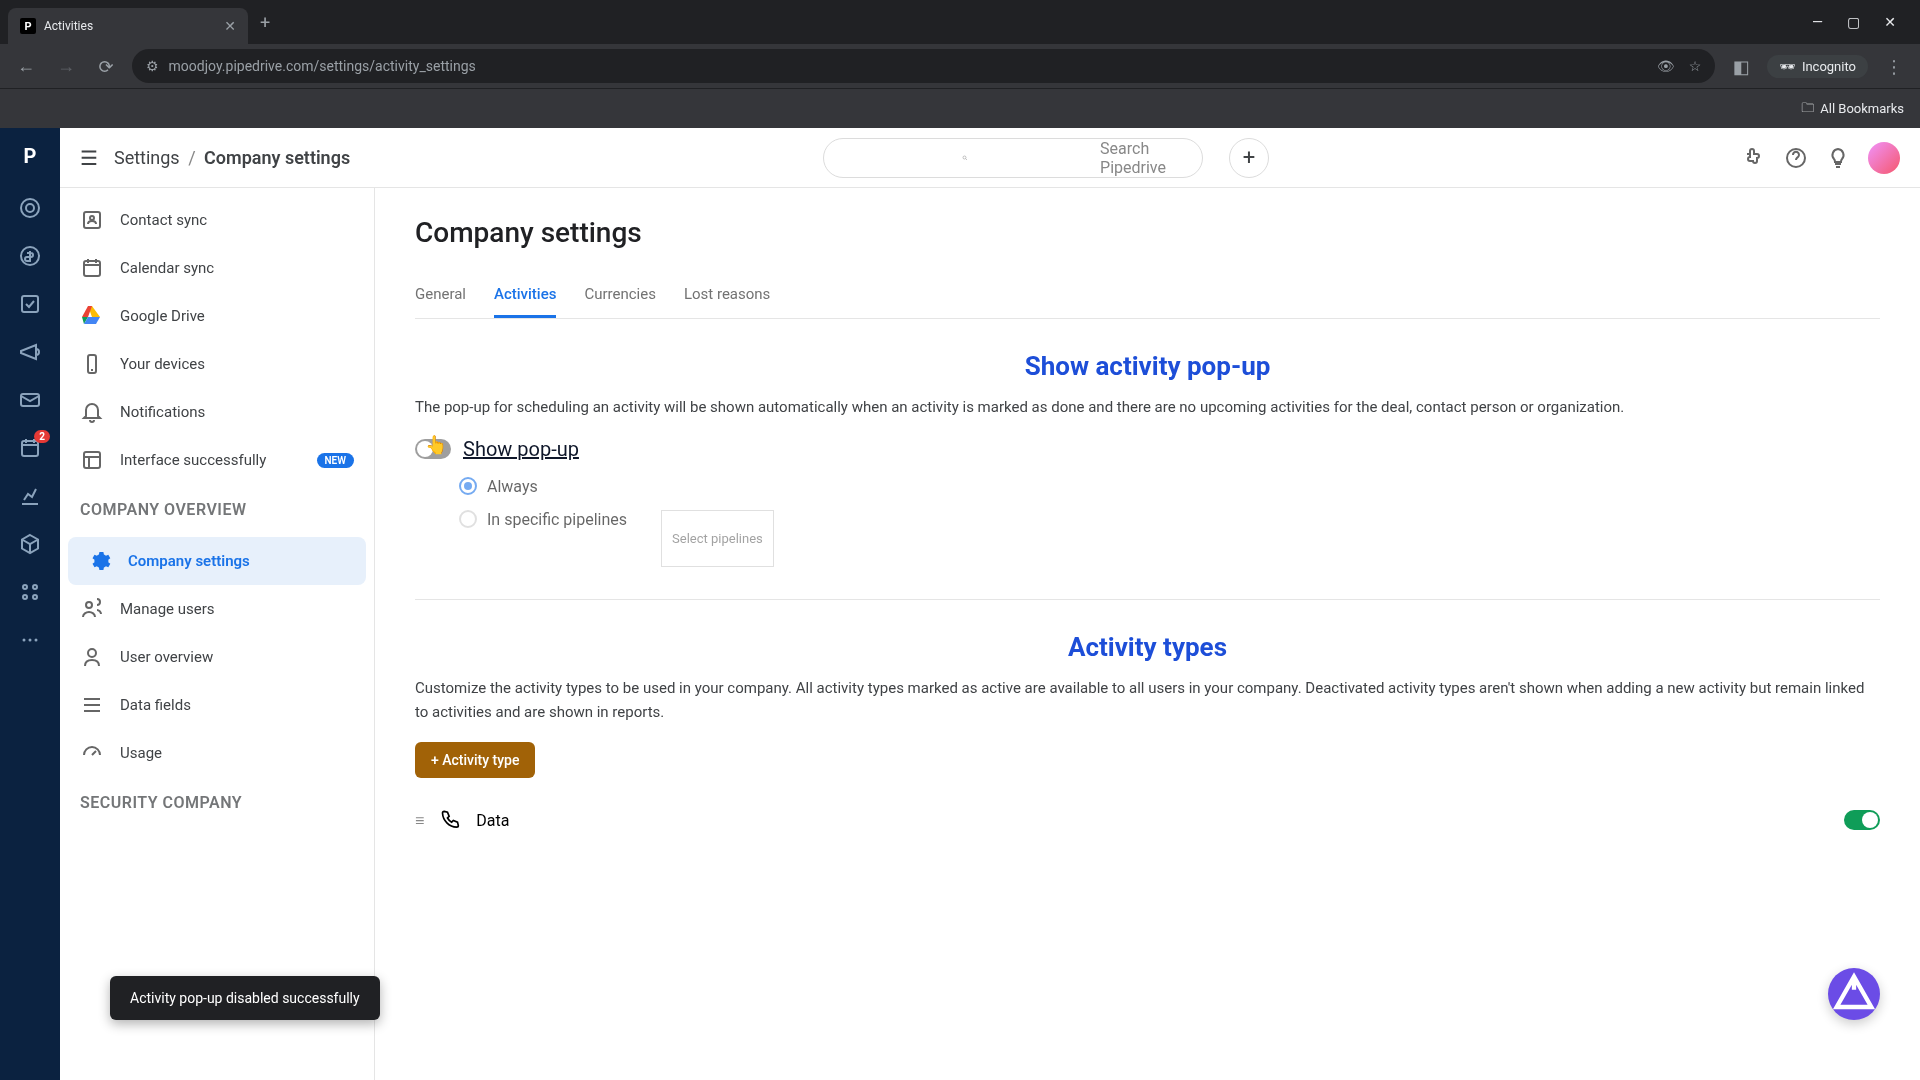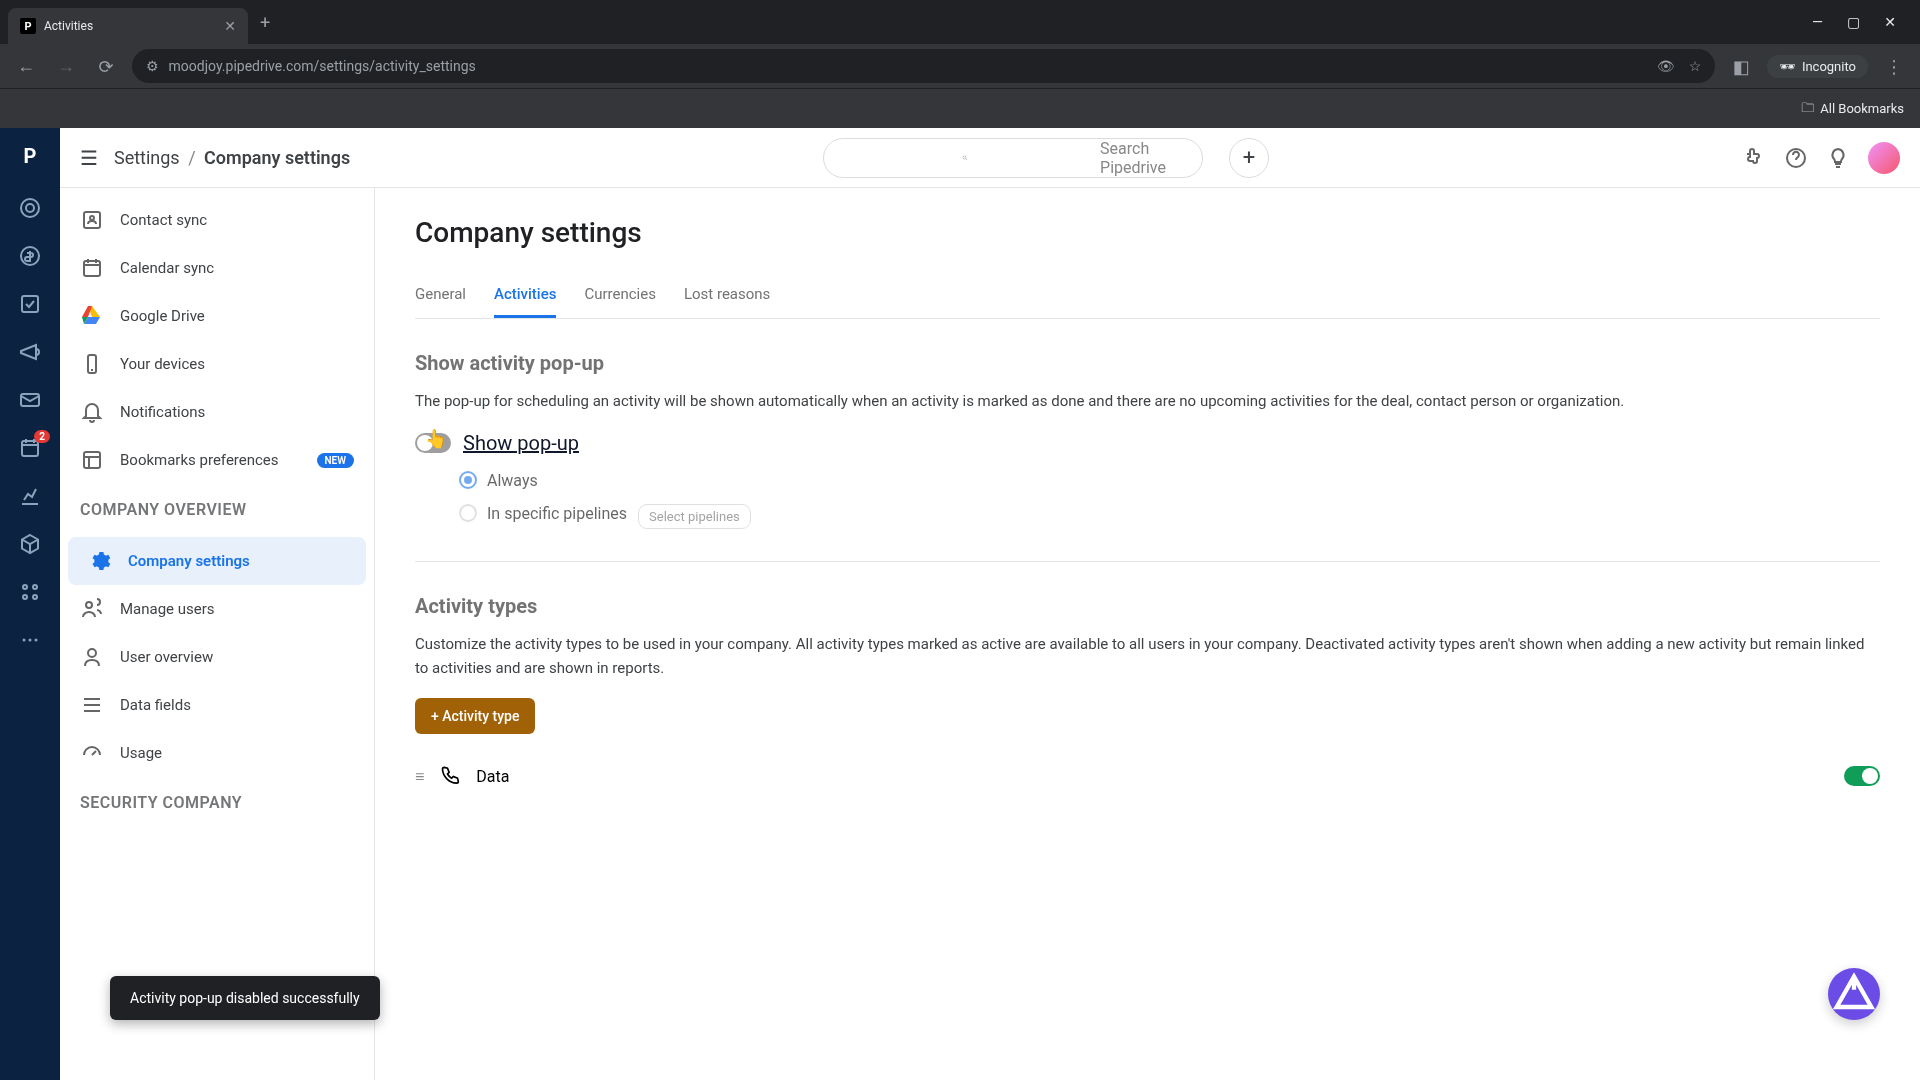--- a/index.html
+++ b/index.html
@@ -52,36 +52,36 @@
 .sidebar-section { padding: 16px 20px 18px; font-size: 16px; font-weight: 600; color: #747678; letter-spacing: 0.5px; }
 .new-badge { background: #1a73e8; color: #fff; font-size: 10px; font-weight: 600; padding: 2px 8px; border-radius: 10px; margin-left: auto; }
 .gdrive-icon { width: 20px; height: 20px; }
 
 .page { flex: 1; padding: 28px 40px; overflow-y: auto; position: relative; }
 .page-title { font-size: 28px; font-weight: 500; color: #202124; margin-bottom: 24px; }
 .tabs { display: flex; gap: 28px; border-bottom: 1px solid #e5e5e5; margin-bottom: 32px; }
 .tab-item { padding: 12px 0; font-size: 15px; color: #737373; cursor: pointer; }
 .tab-item.active { color: #1a73e8; border-bottom: 3px solid #1a73e8; font-weight: 500; }
 
-.section-title { font-size: 20px; color: #737373; margin-bottom: 14px; }
+.section-title { font-size: 26px; color: #1d4ed8; margin-bottom: 14px; text-align: center; }
 .section-desc { font-size: 15px; color: #404346; line-height: 1.6; margin-bottom: 18px; }
 .toggle-row { display: flex; align-items: center; gap: 12px; margin-bottom: 16px; }
 .toggle { width: 36px; height: 20px; background: #9e9e9e; border-radius: 10px; position: relative; cursor: pointer; }
 .toggle::after { content: ''; position: absolute; width: 16px; height: 16px; background: #fff; border-radius: 50%; top: 2px; left: 2px; }
 .toggle.on { background: #0f9d58; }
 .toggle.on::after { left: 18px; }
 .toggle-label { font-size: 20px; color: #0f172a; text-decoration: underline; }
 .cursor-pointer { position: absolute; left: 10px; top: -3px; font-size: 18px; pointer-events: none; }
 
 .radio-group { margin-left: 44px; display: flex; flex-direction: column; gap: 14px; opacity: 0.6; }
 .radio-row { display: flex; align-items: flex-start; gap: 10px; }
 .radio { width: 18px; height: 18px; border: 2px solid #1a73e8; border-radius: 50%; position: relative; }
 .radio.checked::after { content: ''; position: absolute; width: 8px; height: 8px; background: #1a73e8; border-radius: 50%; top: 3px; left: 3px; }
 .radio.unchecked { border-color: #ccc; }
-.select-link { border: 1px solid #ccc; border-radius: 9px; padding: 4px 10px; font-size: 13px; color: #666; margin-left: 1px; }
+.select-link { border: 1px solid #ccc; border-radius: 0; padding: 20px 10px; font-size: 13px; color: #666; margin-left: 24px; }
 
 .divider { border: none; border-top: 1px solid #e5e5e5; margin: 32px 0; }
 .add-btn { background: #a16207; color: #fff; border: none; border-radius: 6px; padding: 10px 16px; font-size: 14px; font-weight: 500; cursor: pointer; }
 .activity-row { display: flex; align-items: center; gap: 16px; padding: 14px 0; margin-top: 16px; }
 .drag-handle { color: #888; cursor: grab; }
 
 .toast { position: fixed; left: 110px; bottom: 60px; background: #202124; color: #fff; padding: 14px 20px; border-radius: 6px; font-size: 14px; box-shadow: 0 4px 12px rgba(0,0,0,0.3); z-index: 100; }
 
 .fab { position: fixed; right: 40px; bottom: 60px; width: 52px; height: 52px; background: #6b4ce6; border-radius: 50%; display: flex; align-items: center; justify-content: center; color: #fff; cursor: pointer; box-shadow: 0 4px 12px rgba(0,0,0,0.2); }
 
@@ -283,21 +283,21 @@
             </span>
           <span>Notifications</span>
         </div>
         <div class="sidebar-item">
           <span class="item-icon">
               <svg viewBox="0 0 24 24" fill="none" stroke="currentColor" stroke-width="2">
                 <rect x="4" y="4" width="16" height="16" rx="2"></rect>
                 <path d="M4 9h16M9 9v11"></path>
               </svg>
             </span>
-          <span>Bookmarks preferences</span>
+          <span>Interface successfully</span>
           <span class="new-badge">NEW</span>
         </div>
 
         <div class="sidebar-section">COMPANY OVERVIEW</div>
         <div class="sidebar-item active">
           <span class="item-icon">
               <svg viewBox="0 0 24 24" fill="currentColor">
                 <path d="M12 8a4 4 0 100 8 4 4 0 000-8zm8.4 4a6.5 6.5 0 00-.1-1.2l2-1.6-2-3.4-2.4 1a6.6 6.6 0 00-2-1.2L15.4 3h-4l-.5 2.6a6.6 6.6 0 00-2 1.2l-2.4-1-2 3.4 2 1.6a6.5 6.5 0 000 2.4l-2 1.6 2 3.4 2.4-1c.6.5 1.3.9 2 1.2l.5 2.6h4l.5-2.6c.7-.3 1.4-.7 2-1.2l2.4 1 2-3.4-2-1.6c.1-.4.1-.8.1-1.2z"></path>
               </svg>
             </span>

